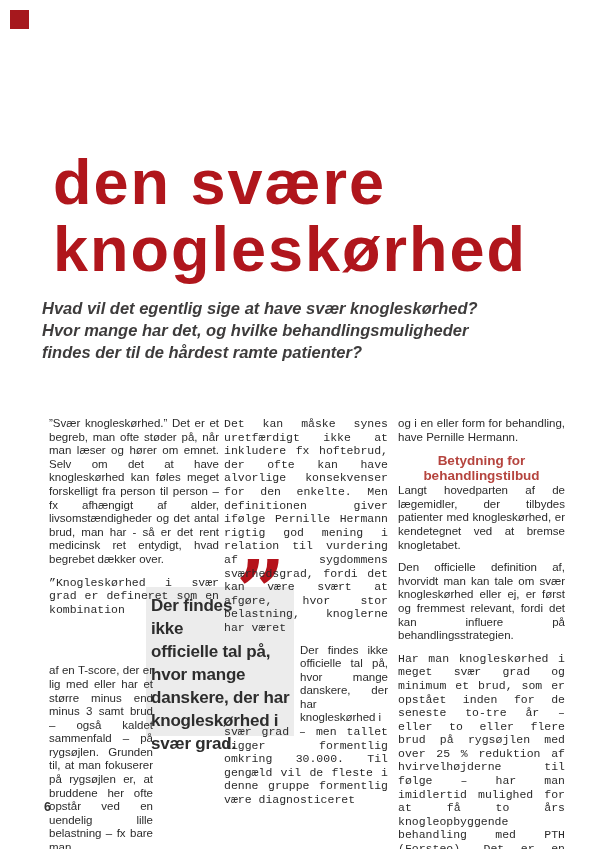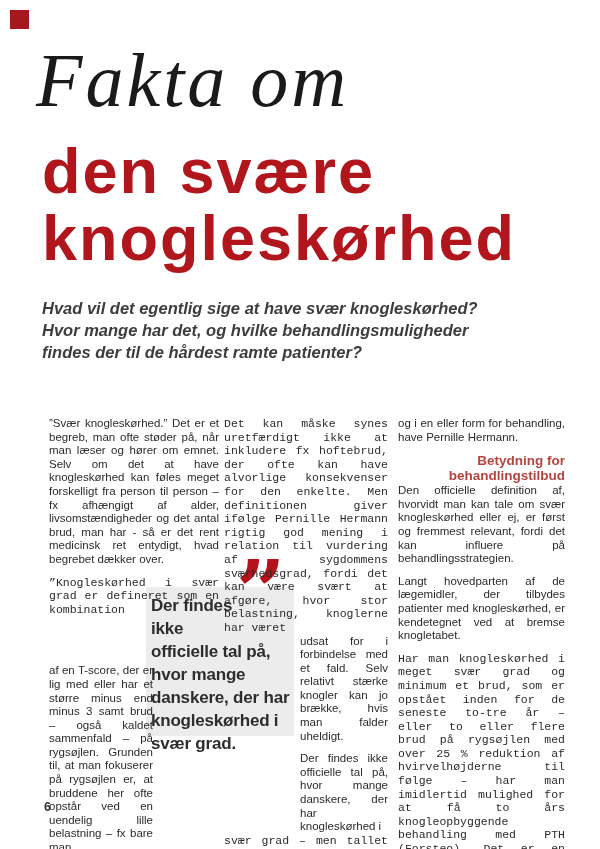--- a/index.html
+++ b/index.html
@@ -5,62 +5,61 @@
   html,body{margin:0;padding:0;background:#ffffff;}
   .page{position:relative;width:600px;height:849px;background:#ffffff;overflow:hidden;
         font-family:"Liberation Sans",sans-serif;-webkit-font-smoothing:antialiased;}
 
   .corner-square{position:absolute;left:10px;top:10px;width:19px;height:19px;background:#a6181d;}
 
   .title-serif{position:absolute;left:36px;top:42px;margin:0;
      font-family:"Liberation Serif",serif;font-style:italic;font-weight:normal;
      font-size:76px;line-height:1;letter-spacing:3px;color:#1a1a1a;}
 
-  .title-red{position:absolute;left:37px;top:133px;margin:5px;
+  .title-red{position:absolute;left:37px;top:133px;margin:16px;
      font-size:63px;line-height:67px;font-weight:bold;letter-spacing:2px;
      color:#b0161c;white-space:pre-line;}
 
   .subtitle{position:absolute;left:42px;top:297px;margin:0;
      font-size:16.5px;line-height:22px;font-weight:bold;color:#3e3c3c;white-space:pre-line;font-style:italic;}
 
   .col{position:absolute;top:417px;font-size:11.5px;line-height:13.6px;color:#2b2b2b;
        text-align:justify;}
   .col p{margin:0 0 9px 0;}
   .col p.m0{margin-bottom:0;font-family:Liberation Mono, monospace;}
   .col-1{left:49px;width:170px;}
   .col-2{left:224px;width:164px;}
   .col-3{left:398px;width:167px;}
 
   .narrow-left{width:104px;text-align:justify;margin-top:48px;}
   .narrow-right{width:88px;margin-left:76px;text-align:justify;}
   .gap-top{margin-top:9px;}
   .lead-bold{font-weight:bold;}
 
   .col-3 h3{margin:4px 0 1px 0;font-size:13.5px;line-height:15px;font-weight:bold;
-     color:#b5443e;white-space:pre-line;text-align:right;}
+     color:#b5443e;white-space:pre-line;text-align:center;}
 
   .quote-panel{position:absolute;left:146px;top:587px;width:148px;height:149px;background:#ececec;}
   .quote-text{position:absolute;left:151px;top:594px;width:148px;
      font-size:17px;line-height:23px;font-weight:bold;color:#2d2d2d;
      text-align:left;letter-spacing:-0.2px;}
   .quote-spacer{float:right;width:58px;height:24px;}
   .quote-mark{position:absolute;left:236px;top:549px;margin:0;
      font-family:"DejaVu Serif",serif;font-size:86px;line-height:86px;font-weight:bold;
      color:#b5121b;}
 
   .pagenum{position:absolute;left:44px;top:800px;font-size:12.5px;font-weight:bold;color:#333333;}
 </style>
 </head>
 <body>
 
 <div class="page">
 
   <div class="corner-square"></div>
 
-  <h1 class="title-serif">Fakta om</h1>
 
   <h2 class="title-red">den svære
 knogleskørhed</h2>
 
   <p class="subtitle">Hvad vil det egentlig sige at have svær knogleskørhed?
 Hvor mange har det, og hvilke behandlingsmuligheder
 findes der til de hårdest ramte patienter?</p>
 
   <div class="quote-panel"></div>
   <div class="quote-mark">”</div>
@@ -70,29 +69,28 @@
 
   <div class="col col-1">
     <p>”Svær knogleskørhed.” Det er et begreb, man ofte støder på, når man læser og hører om emnet. Selv om det at have knogleskørhed kan føles meget forskelligt fra person til person – fx afhængigt af alder, livsomstændigheder og det antal brud, man har - så er det rent medicinsk ret entydigt, hvad begrebet dækker over.</p>
     <p class="m0">”Knogleskørhed i svær grad er defineret som en kombination</p>
     <div class="narrow-left">af en T-score, der er lig med eller har et større minus end minus 3 samt brud – også kaldet sammenfald – på rygsøjlen. Grunden til, at man fokuserer på rygsøjlen er, at bruddene her ofte opstår ved en uendelig lille belastning – fx bare man</div>
     <p class="m0"><span>hoster, hvorimod brud på hofte og underarmsbrud som regel er forbundet med et fald”,</span> <b>fortæller Betydning Hermann, overlæge på</b></p>
   </div>
 
   <div class="col col-2">
     <p class="m0">Det kan måske synes uretfærdigt ikke at inkludere fx hoftebrud, der ofte kan have alvorlige konsekvenser for den enkelte. Men definitionen giver ifølge Pernille Hermann rigtig god mening i relation til vurdering af sygdommens sværhedsgrad, fordi det kan være svært at afgøre, hvor stor belastning, knoglerne har været</p>
-    <div class="narrow-right">udsat for i forbindelse med et fald. Selv relativt stærke knogler kan jo brække, hvis man falder uheldigt.</div>
     <div class="narrow-right gap-top">Der findes ikke officielle tal på, hvor mange danskere, der har knogleskørhed i</div>
     <p class="m0">svær grad – men tallet ligger formentlig omkring 30.000. Til gengæld vil de fleste i denne gruppe formentlig være diagnosticeret</p>
   </div>
 
   <div class="col col-3">
     <p>og i en eller form for behandling, have Pernille Hermann.</p>
     <h3>Betydning for
 behandlingstilbud</h3>
+    <p>Langt hovedparten af de lægemidler, der tilbydes patienter med knogleskørhed, er kendetegnet ved at bremse knogletabet.</p>
     <p>Den officielle definition af, hvorvidt man kan tale om svær knogleskørhed eller ej, er først og fremmest relevant, fordi det kan influere på behandlingsstrategien.</p>
-    <p>Langt hovedparten af de lægemidler, der tilbydes patienter med knogleskørhed, er kendetegnet ved at bremse knogletabet.</p>
     <p class="m0">Har man knogleskørhed i meget svær grad og minimum et brud, som er opstået inden for de seneste to-tre år – eller to eller flere brud på rygsøjlen med over 25 % reduktion af hvirvelhøjderne til følge – har man imidlertid mulighed for at få to års knogleopbyggende behandling med PTH (Forsteo). Det er en behandling, hvor man selv injicerer medicinen ind under huden hver dag i behandlingsperioden. PTH-behandling</p>
   </div>
 
   <div class="pagenum">6</div>
 
 </div>
 
 </body></html>

